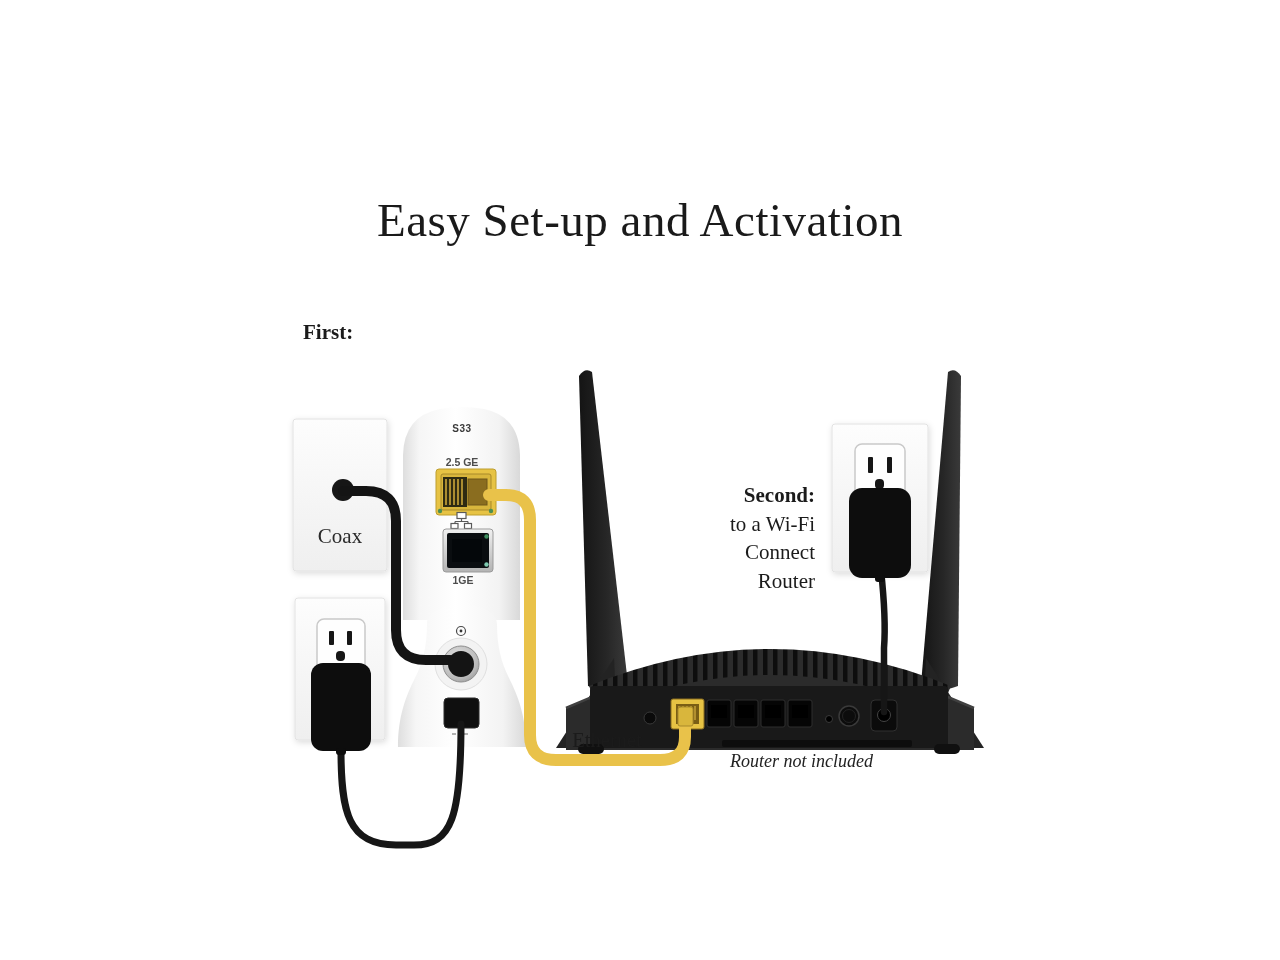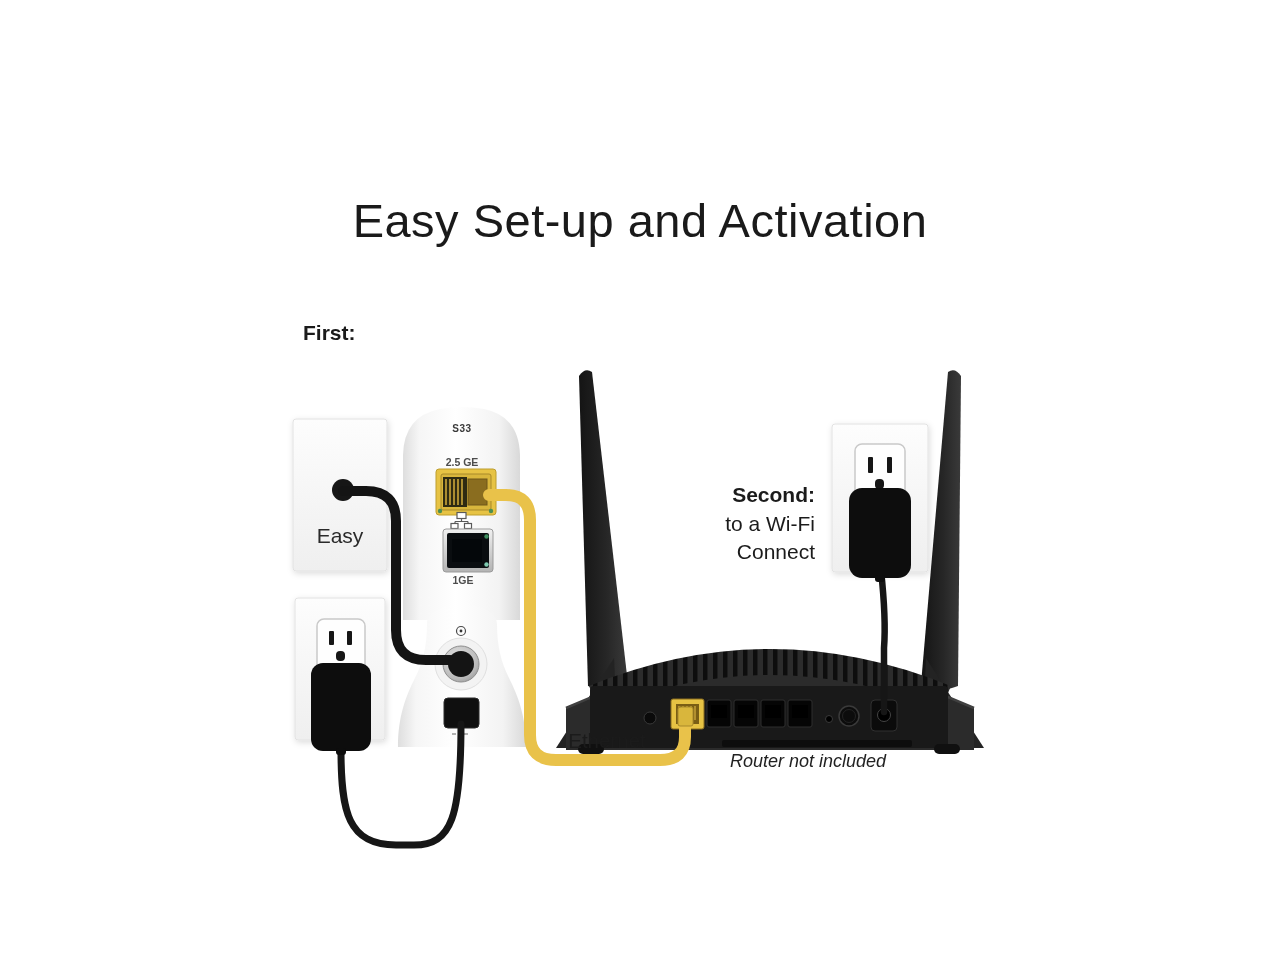--- a/index.html
+++ b/index.html
@@ -1,21 +1,21 @@
 <!DOCTYPE html>
 <html><head>
 <meta charset="utf-8">
 <style>
   html,body{margin:0;padding:0;background:#ffffff;}
   #canvas{
     position:relative;width:1280px;height:960px;background:#ffffff;overflow:hidden;
     font-family:"Liberation Sans","DejaVu Sans",sans-serif;color:#1c1c1e;
   }
   #scene{position:absolute;left:0;top:0;}
-  .txt{position:absolute;}
+  .txt{position:absolute;font-family:Liberation Serif, serif;}
   .title{
     left:0;right:0;top:193px;text-align:center;
     font-size:47px;font-weight:400;letter-spacing:.5px;color:#1a1a1a;
   }
   .step{font-size:21px;line-height:29px;color:#1b1b1b;margin-top:15px;}
   .step .hd{font-weight:700;display:block;}
   .step .ln{display:block;}
   .step-first{left:303px;top:303px;width:220px;text-align:left;}
   .step-second{left:635px;top:466px;width:180px;text-align:right;font-size:21px;line-height:28.5px;}
   .coax-label{left:293px;top:524px;width:94px;text-align:center;font-size:21px;color:#2a2a2a;}
@@ -216,19 +216,20 @@
   <div class="txt title">Easy Set-up and Activation</div>
 
   <div class="txt step step-first">
     <span class="hd">First:</span>
   </div>
 
   <div class="txt step step-second">
     <span class="hd">Second:</span>
     <span class="ln">to a Wi-Fi</span>
     <span class="ln">Connect</span>
+    <span class="ln">Router</span>
   </div>
 
-  <div class="txt coax-label">Easy</div>
+  <div class="txt coax-label">Coax</div>
   <div class="txt ethernet-label">Ethernet</div>
   <div class="txt router-note">Router not included</div>
 
 </div>
 
 </body></html>

